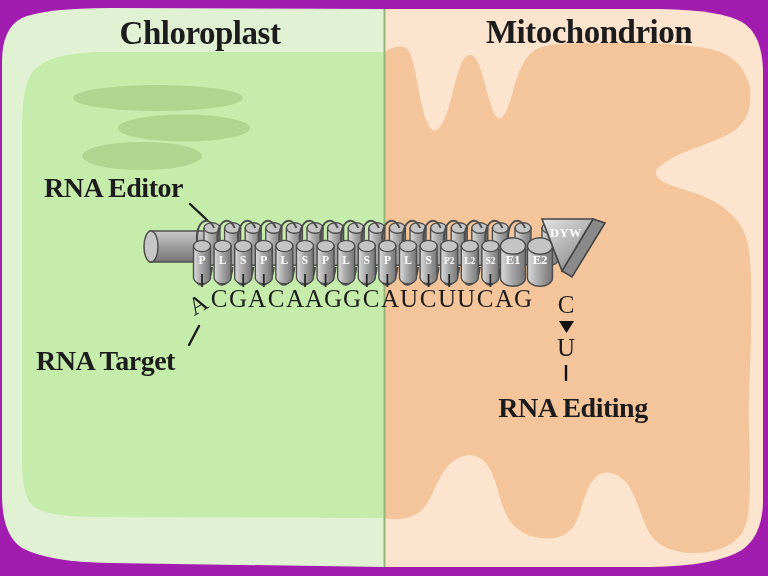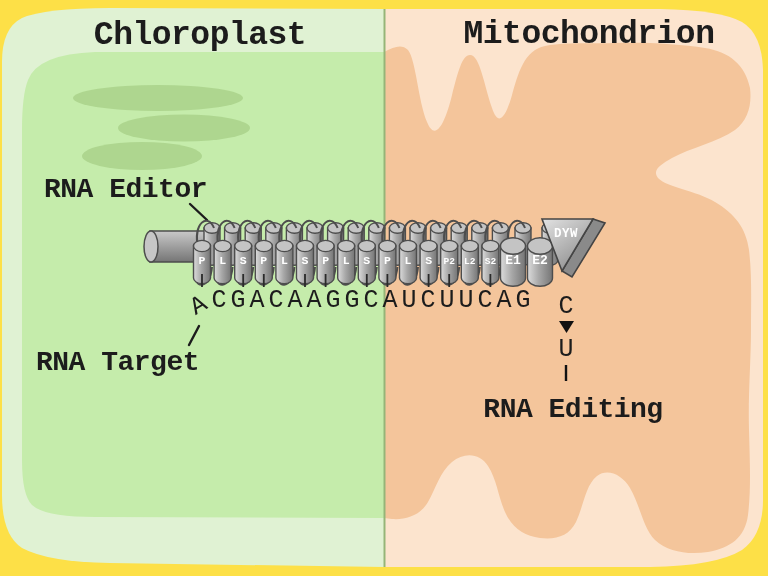--- a/index.html
+++ b/index.html
@@ -1,17 +1,17 @@
 <!DOCTYPE html>
 <html><head>
 <meta charset="utf-8">
 <style>
   html,body{margin:0;padding:0;background:#ffffff;}
-  .stage{position:relative;width:768px;height:576px;background:#fde047;overflow:hidden;
-         font-family:Liberation Mono, monospace;}
+  .stage{position:relative;width:768px;height:576px;background:#a21caf;overflow:hidden;
+         font-family:Liberation Serif, serif;}
   svg{position:absolute;left:0;top:0;}
   .title{font-weight:bold;font-size:33px;fill:#1c1c1c;letter-spacing:-0.5px;}
   .biglabel{font-weight:bold;font-size:28px;fill:#1c1c1c;letter-spacing:-0.5px;}
   .base{font-size:25px;fill:#1c1c1c;}
   .motif{font-weight:bold;fill:#ffffff;}
   .ptr{stroke:#1c1c1c;stroke-width:2.4;stroke-linecap:round;}
 </style>
 </head>
 <body>
 

